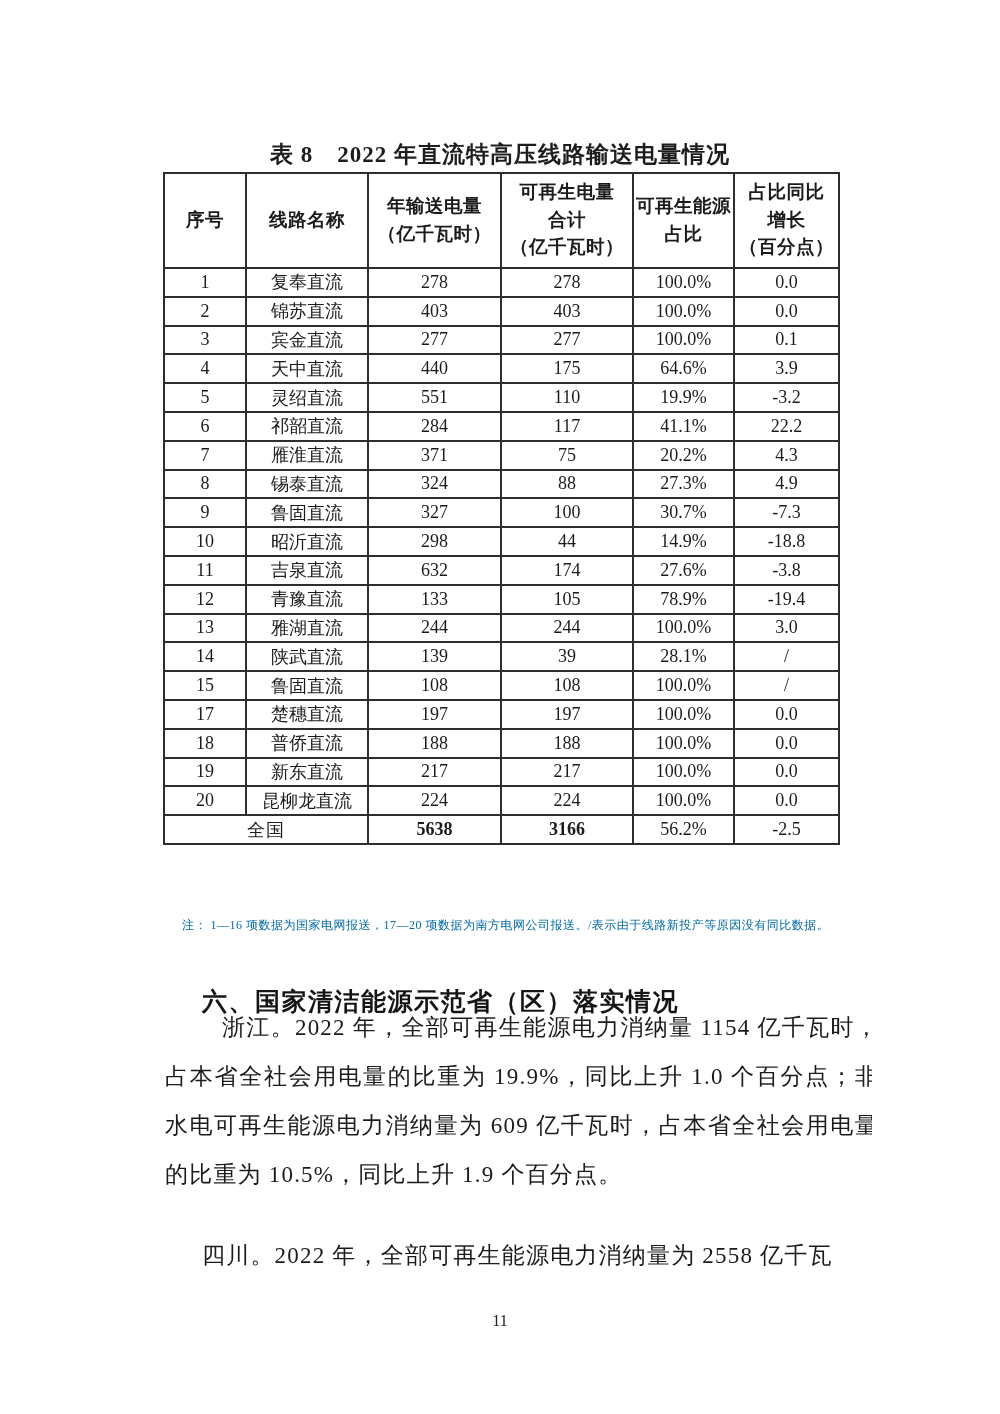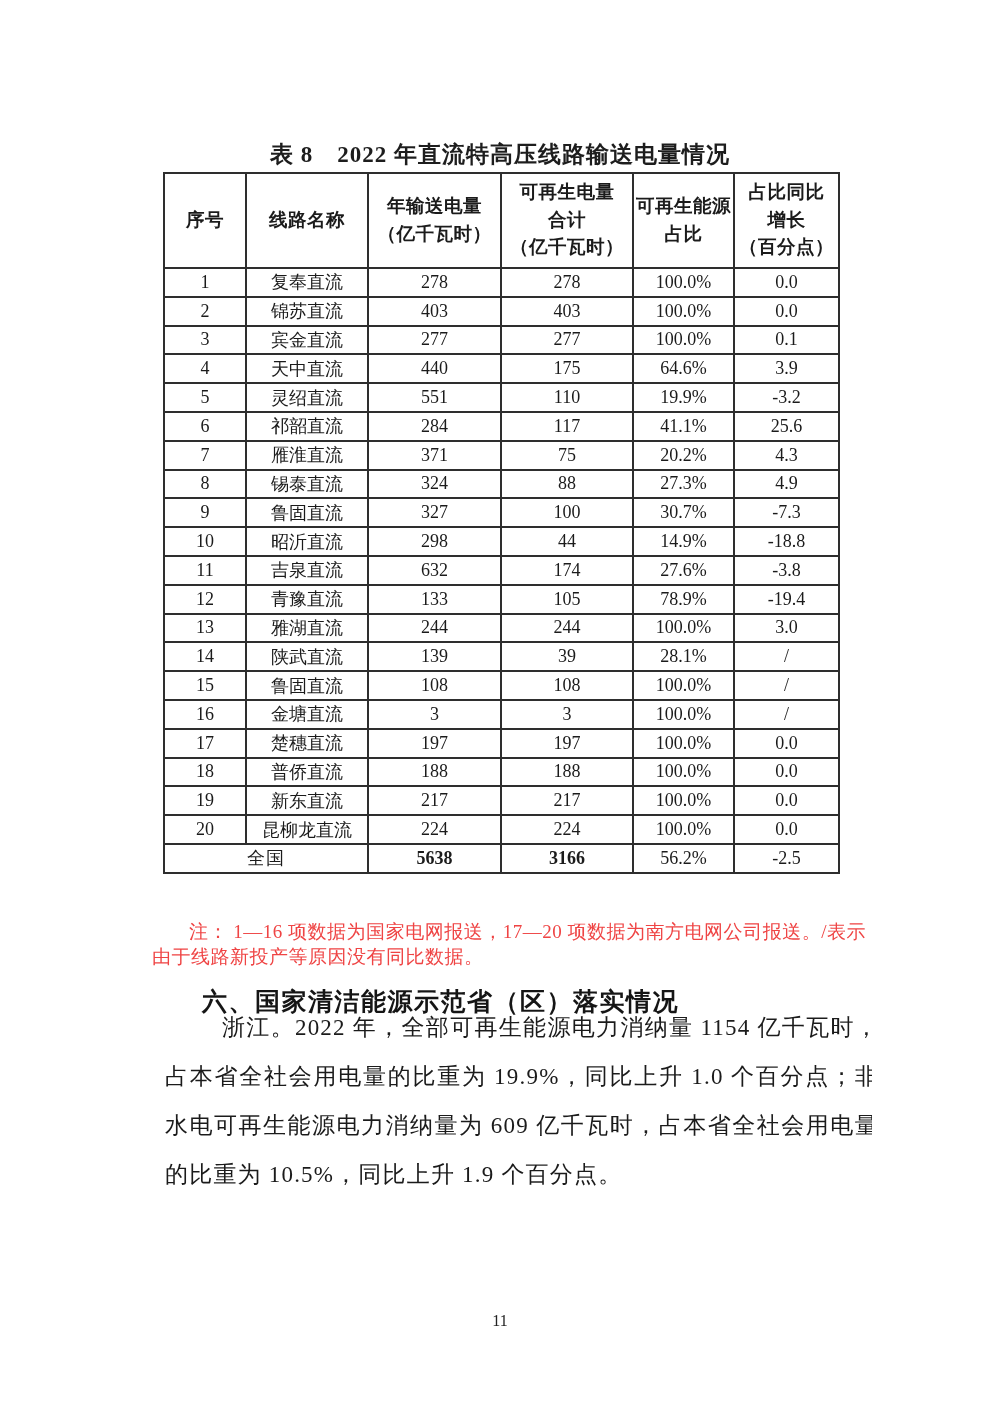--- a/index.html
+++ b/index.html
@@ -49,27 +49,27 @@
   .uhv-table .total-label{font-weight:normal;font-size:18px;letter-spacing:1px;margin-left:36px;}
   .uhv-table .bold-val{font-weight:bold;}
   .col-no{width:82px;}
   .col-name{width:122px;}
   .col-annual{width:133px;}
   .col-renew{width:132px;}
   .col-share{width:101px;}
   .col-yoy{width:105px;}
   .note-text{
     position:absolute;
-    left:152px;top:901px;width:714px;
-    font-size:19px;
+    left:145px;top:901px;width:714px;
+    font-size:12px;
     line-height:24.5px;
     text-align:justify;
     text-indent:37px;
     letter-spacing:0.5px;
-    color:#ef4444;
+    color:#0369a1;
   }
   .section-heading{
     position:absolute;
     left:145px;top:966px;width:714px;
     font-family:"Liberation Sans","DejaVu Sans",sans-serif;
     font-weight:bold;
     font-size:25px;
     letter-spacing:1.5px;
     text-indent:57px;
     color:#151515;
@@ -167,21 +167,21 @@
           <td>110</td>
           <td>19.9%</td>
           <td>-3.2</td>
         </tr>
         <tr>
           <td>6</td>
           <td>祁韶直流</td>
           <td>284</td>
           <td>117</td>
           <td>41.1%</td>
-          <td>25.6</td>
+          <td>22.2</td>
         </tr>
         <tr>
           <td>7</td>
           <td>雁淮直流</td>
           <td>371</td>
           <td>75</td>
           <td>20.2%</td>
           <td>4.3</td>
         </tr>
         <tr>
@@ -238,28 +238,20 @@
           <td>139</td>
           <td>39</td>
           <td>28.1%</td>
           <td>/</td>
         </tr>
         <tr>
           <td>15</td>
           <td>鲁固直流</td>
           <td>108</td>
           <td>108</td>
-          <td>100.0%</td>
-          <td>/</td>
-        </tr>
-        <tr>
-          <td>16</td>
-          <td>金塘直流</td>
-          <td>3</td>
-          <td>3</td>
           <td>100.0%</td>
           <td>/</td>
         </tr>
         <tr>
           <td>17</td>
           <td>楚穗直流</td>
           <td>197</td>
           <td>197</td>
           <td>100.0%</td>
           <td>0.0</td>
@@ -299,16 +291,17 @@
       </tr>
     </tbody>
   </table>
 
   <p class="note-text">注： 1—16 项数据为国家电网报送，17—20 项数据为南方电网公司报送。/表示由于线路新投产等原因没有同比数据。</p>
 
   <h2 class="section-heading">六、国家清洁能源示范省（区）落实情况</h2>
 
   <p class="body-para para-zhejiang">浙江。2022 年，全部可再生能源电力消纳量 1154 亿千瓦时，占本省全社会用电量的比重为 19.9%，同比上升 1.0 个百分点；非水电可再生能源电力消纳量为 609 亿千瓦时，占本省全社会用电量的比重为 10.5%，同比上升 1.9 个百分点。</p>
 
+  <p class="body-para para-sichuan">四川。2022 年，全部可再生能源电力消纳量为 2558 亿千瓦</p>
 
   <div class="page-number">11</div>
 
 </div>
 
 </body></html>

